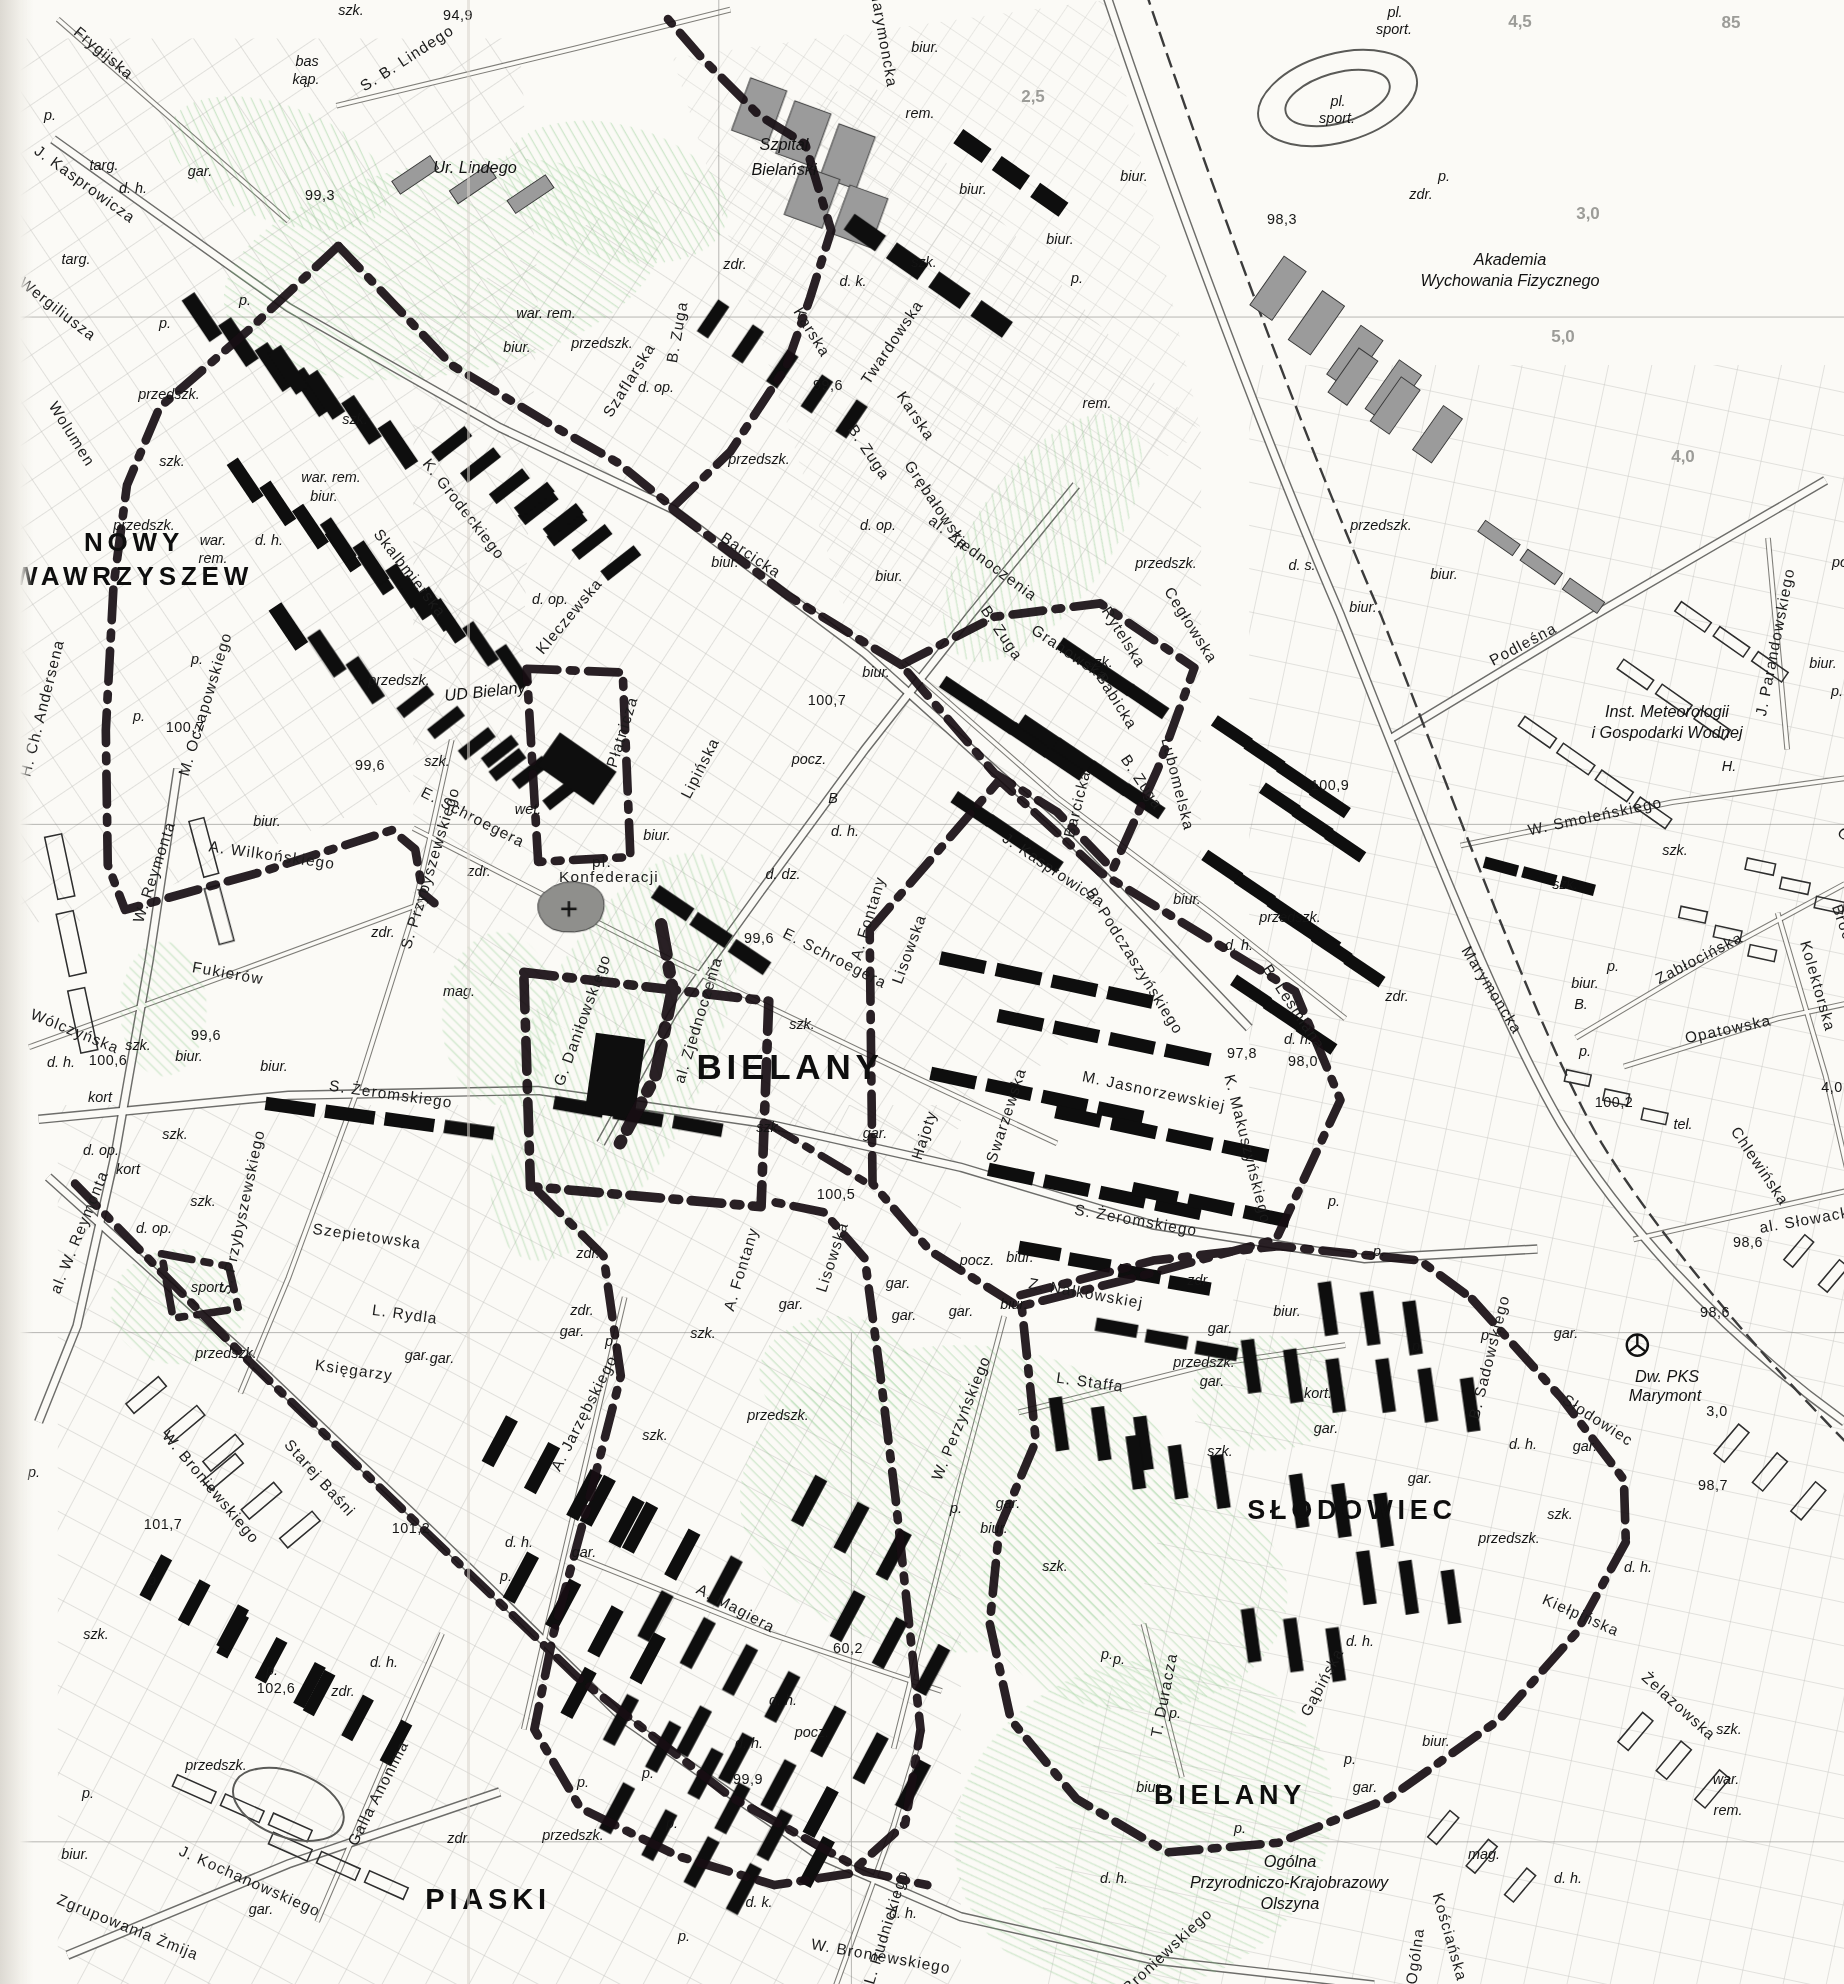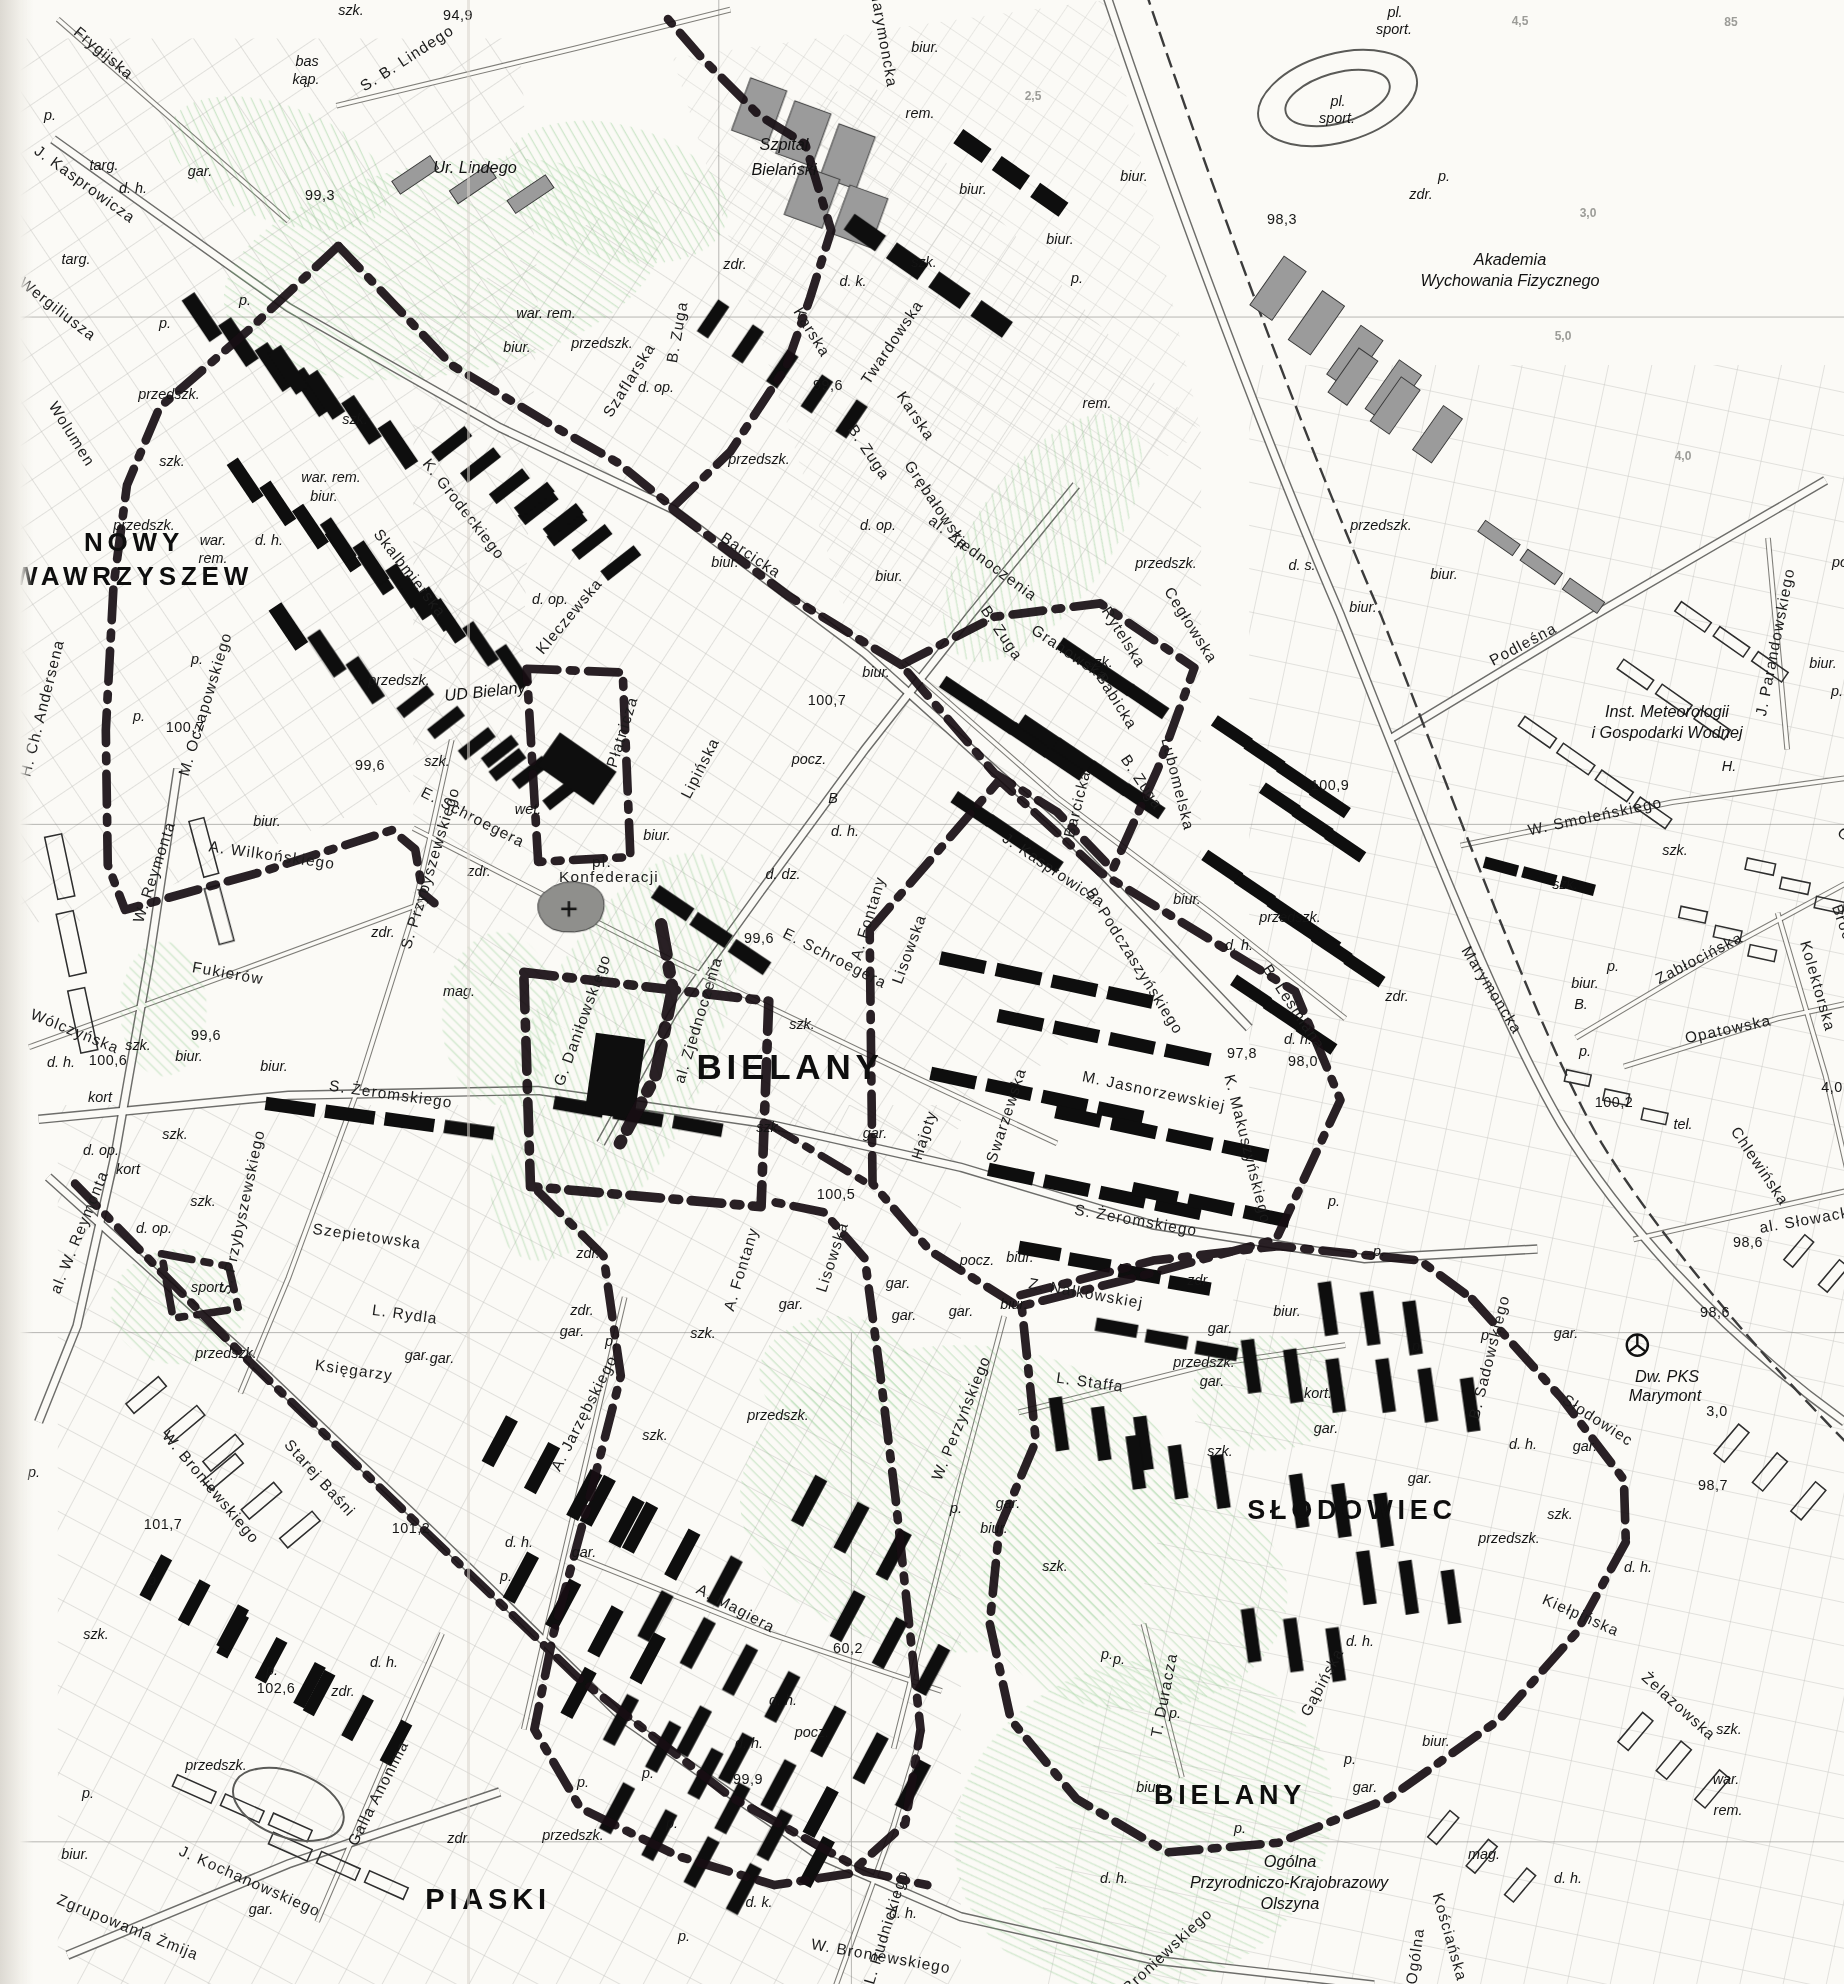--- a/index.html
+++ b/index.html
@@ -7,21 +7,21 @@
          background:#fbfaf6;font-family:"Liberation Sans",sans-serif;}
   #art{position:absolute;left:0;top:0;}
   #labels{position:absolute;left:0;top:0;width:100%;height:100%;}
   .lbl{position:absolute;transform:translate(-50%,-50%) rotate(var(--r,0deg));
        font-size:14.4px;color:#161616;white-space:nowrap;line-height:1;}
   .s{font-size:15.4px;letter-spacing:1.2px;color:#1b1b1b;}
   .a{font-style:italic;font-size:14.4px;color:#141414;}
   .h{font-weight:400;font-size:14.4px;letter-spacing:0.5px;}
   .b{font-weight:700;letter-spacing:4.8px;font-size:26px;color:#0e0e0e;}
   .p{font-style:italic;font-size:16.3px;color:#121212;}
-  .f{color:#9c9c98;font-weight:700;font-size:12px;}
+  .f{color:#9c9c98;font-weight:700;font-size:17px;}
   
   .edgeL{position:absolute;left:0;top:0;width:33px;height:100%;
          background:linear-gradient(90deg,#dcd9d2,#f1efe9 60%,rgba(241,239,233,0));}
   .fold{position:absolute;top:0;width:2.9px;height:100%;background:#d8d4cc;opacity:.55;}
   
   #wm{position:absolute;left:0;top:1820px;width:540px;height:165px;
       background:rgba(88,88,88,.55);}
   #wm .wmtext{position:absolute;left:152px;top:38px;color:#fff;font-weight:700;
       font-size:21px;line-height:1.12;letter-spacing:0.5px;
       text-shadow:0 0 1.9px rgba(0,0,0,.25);}

